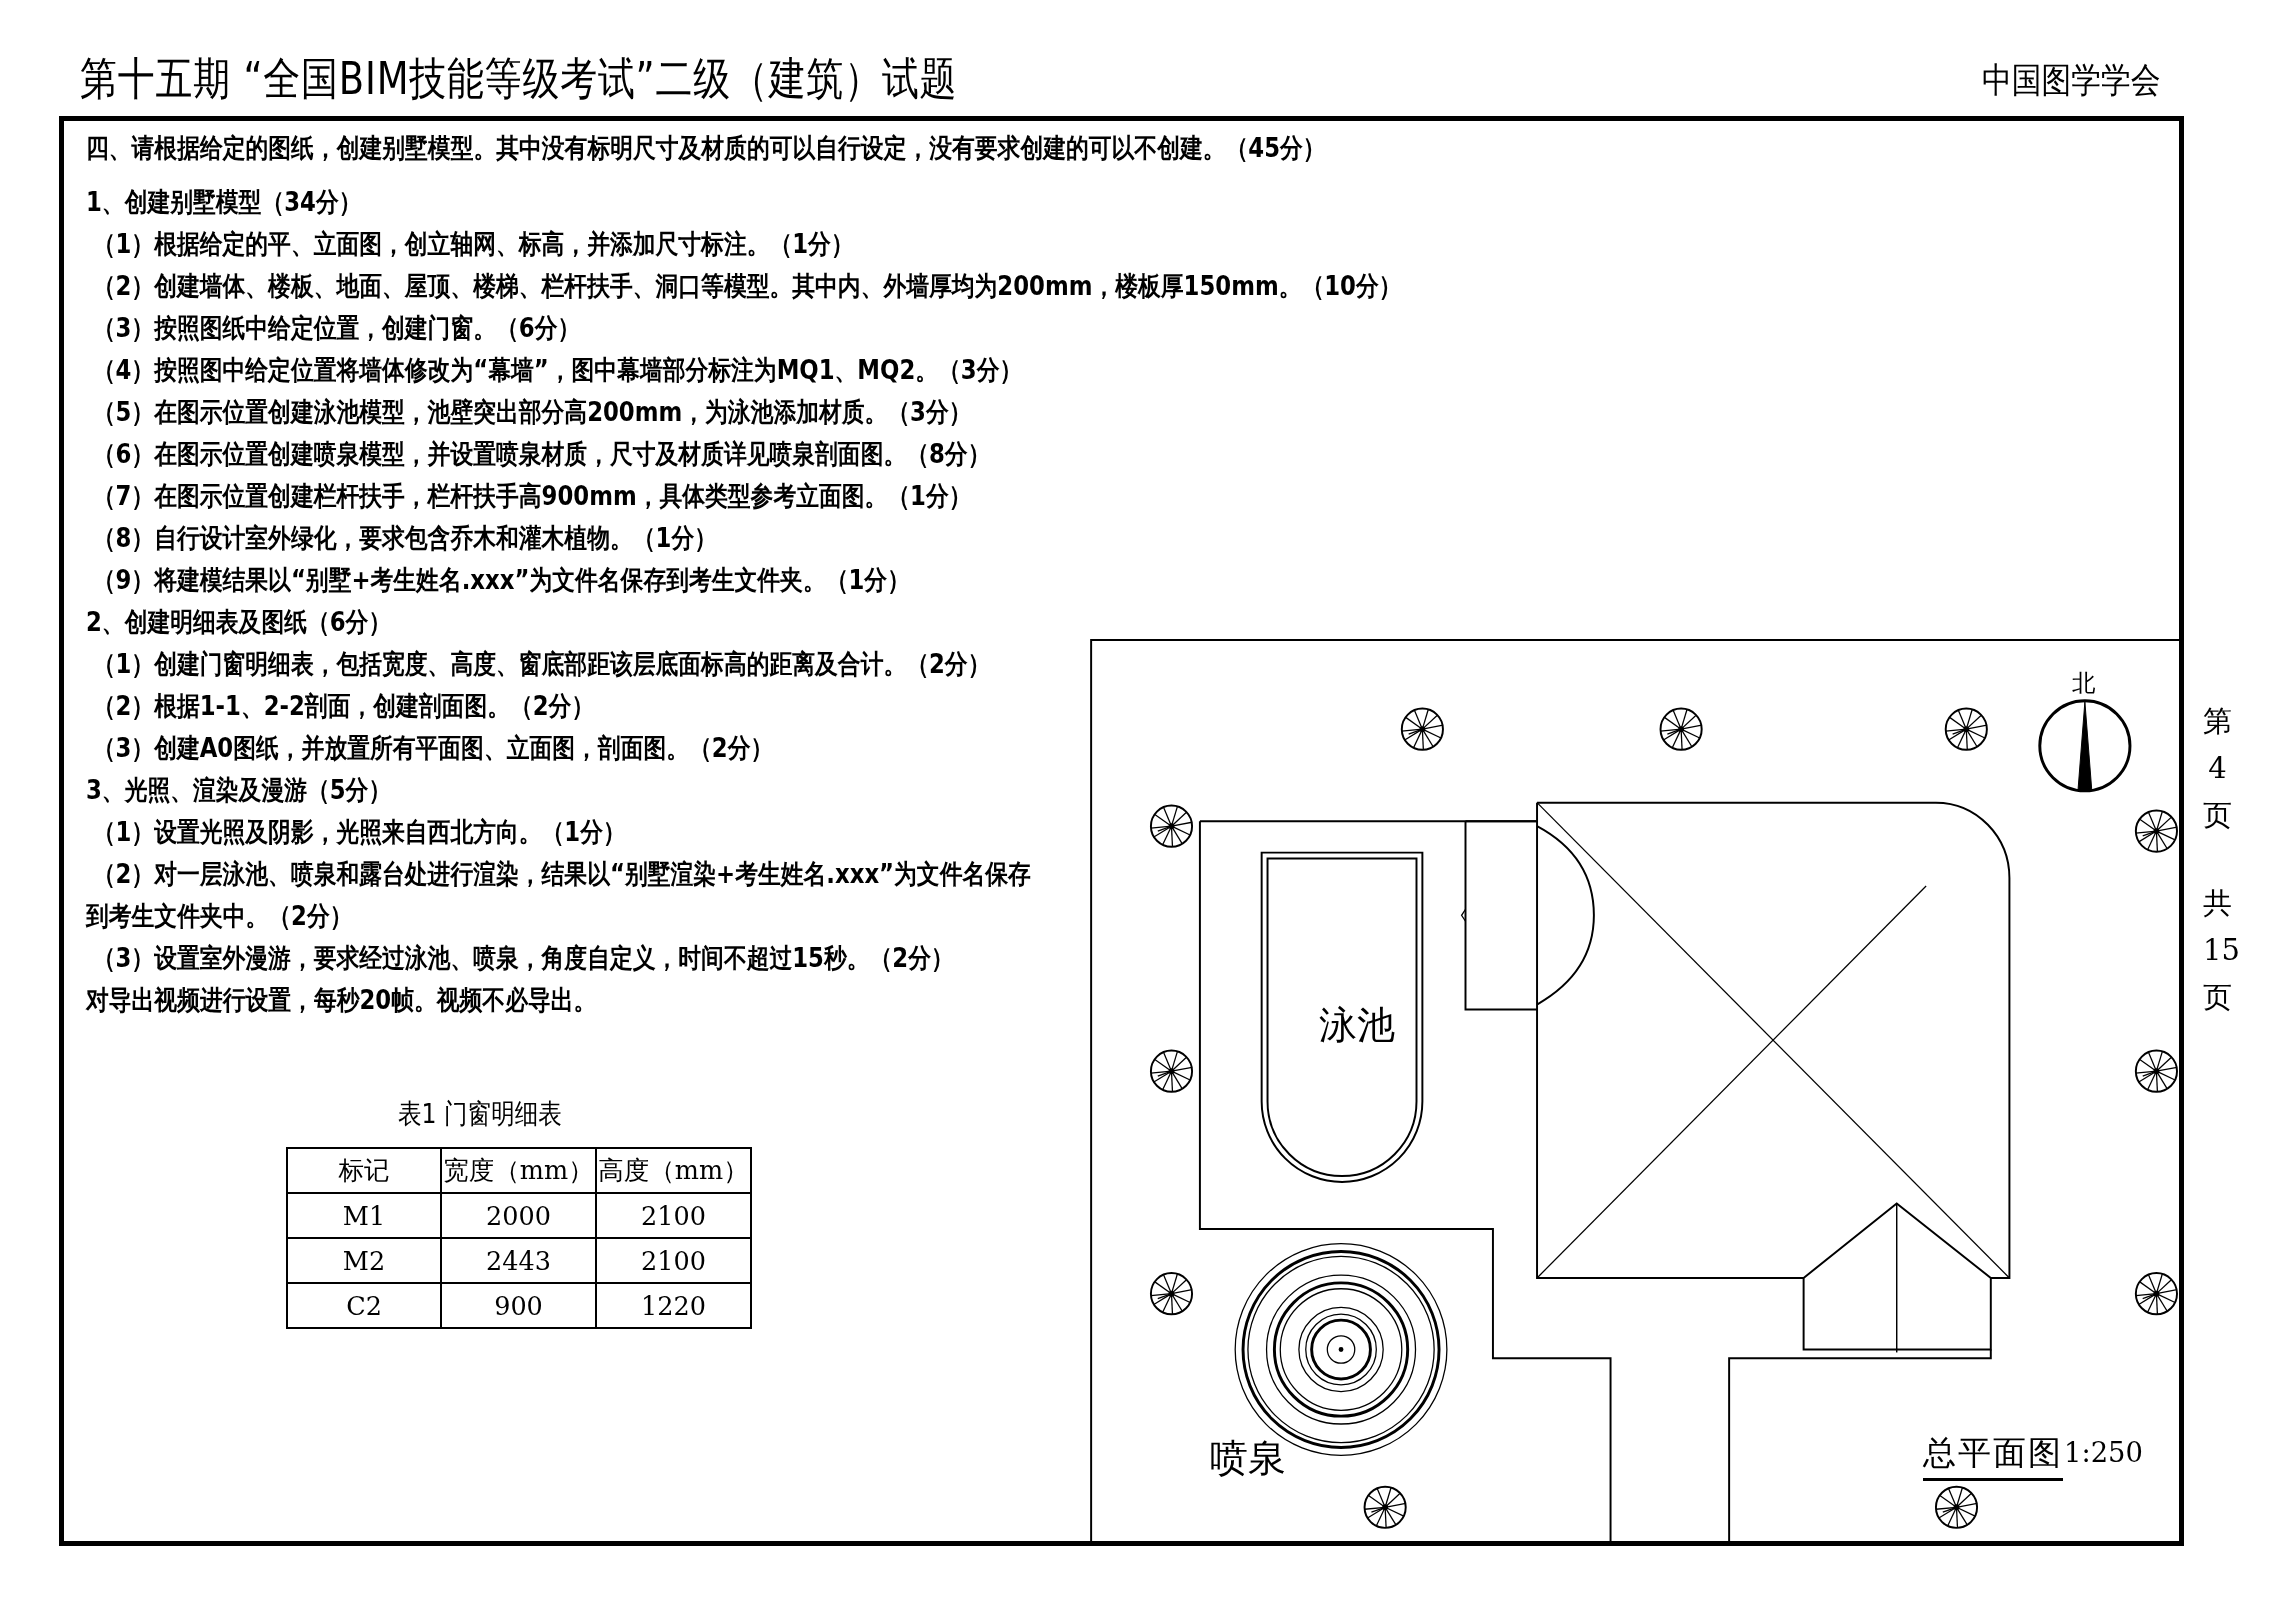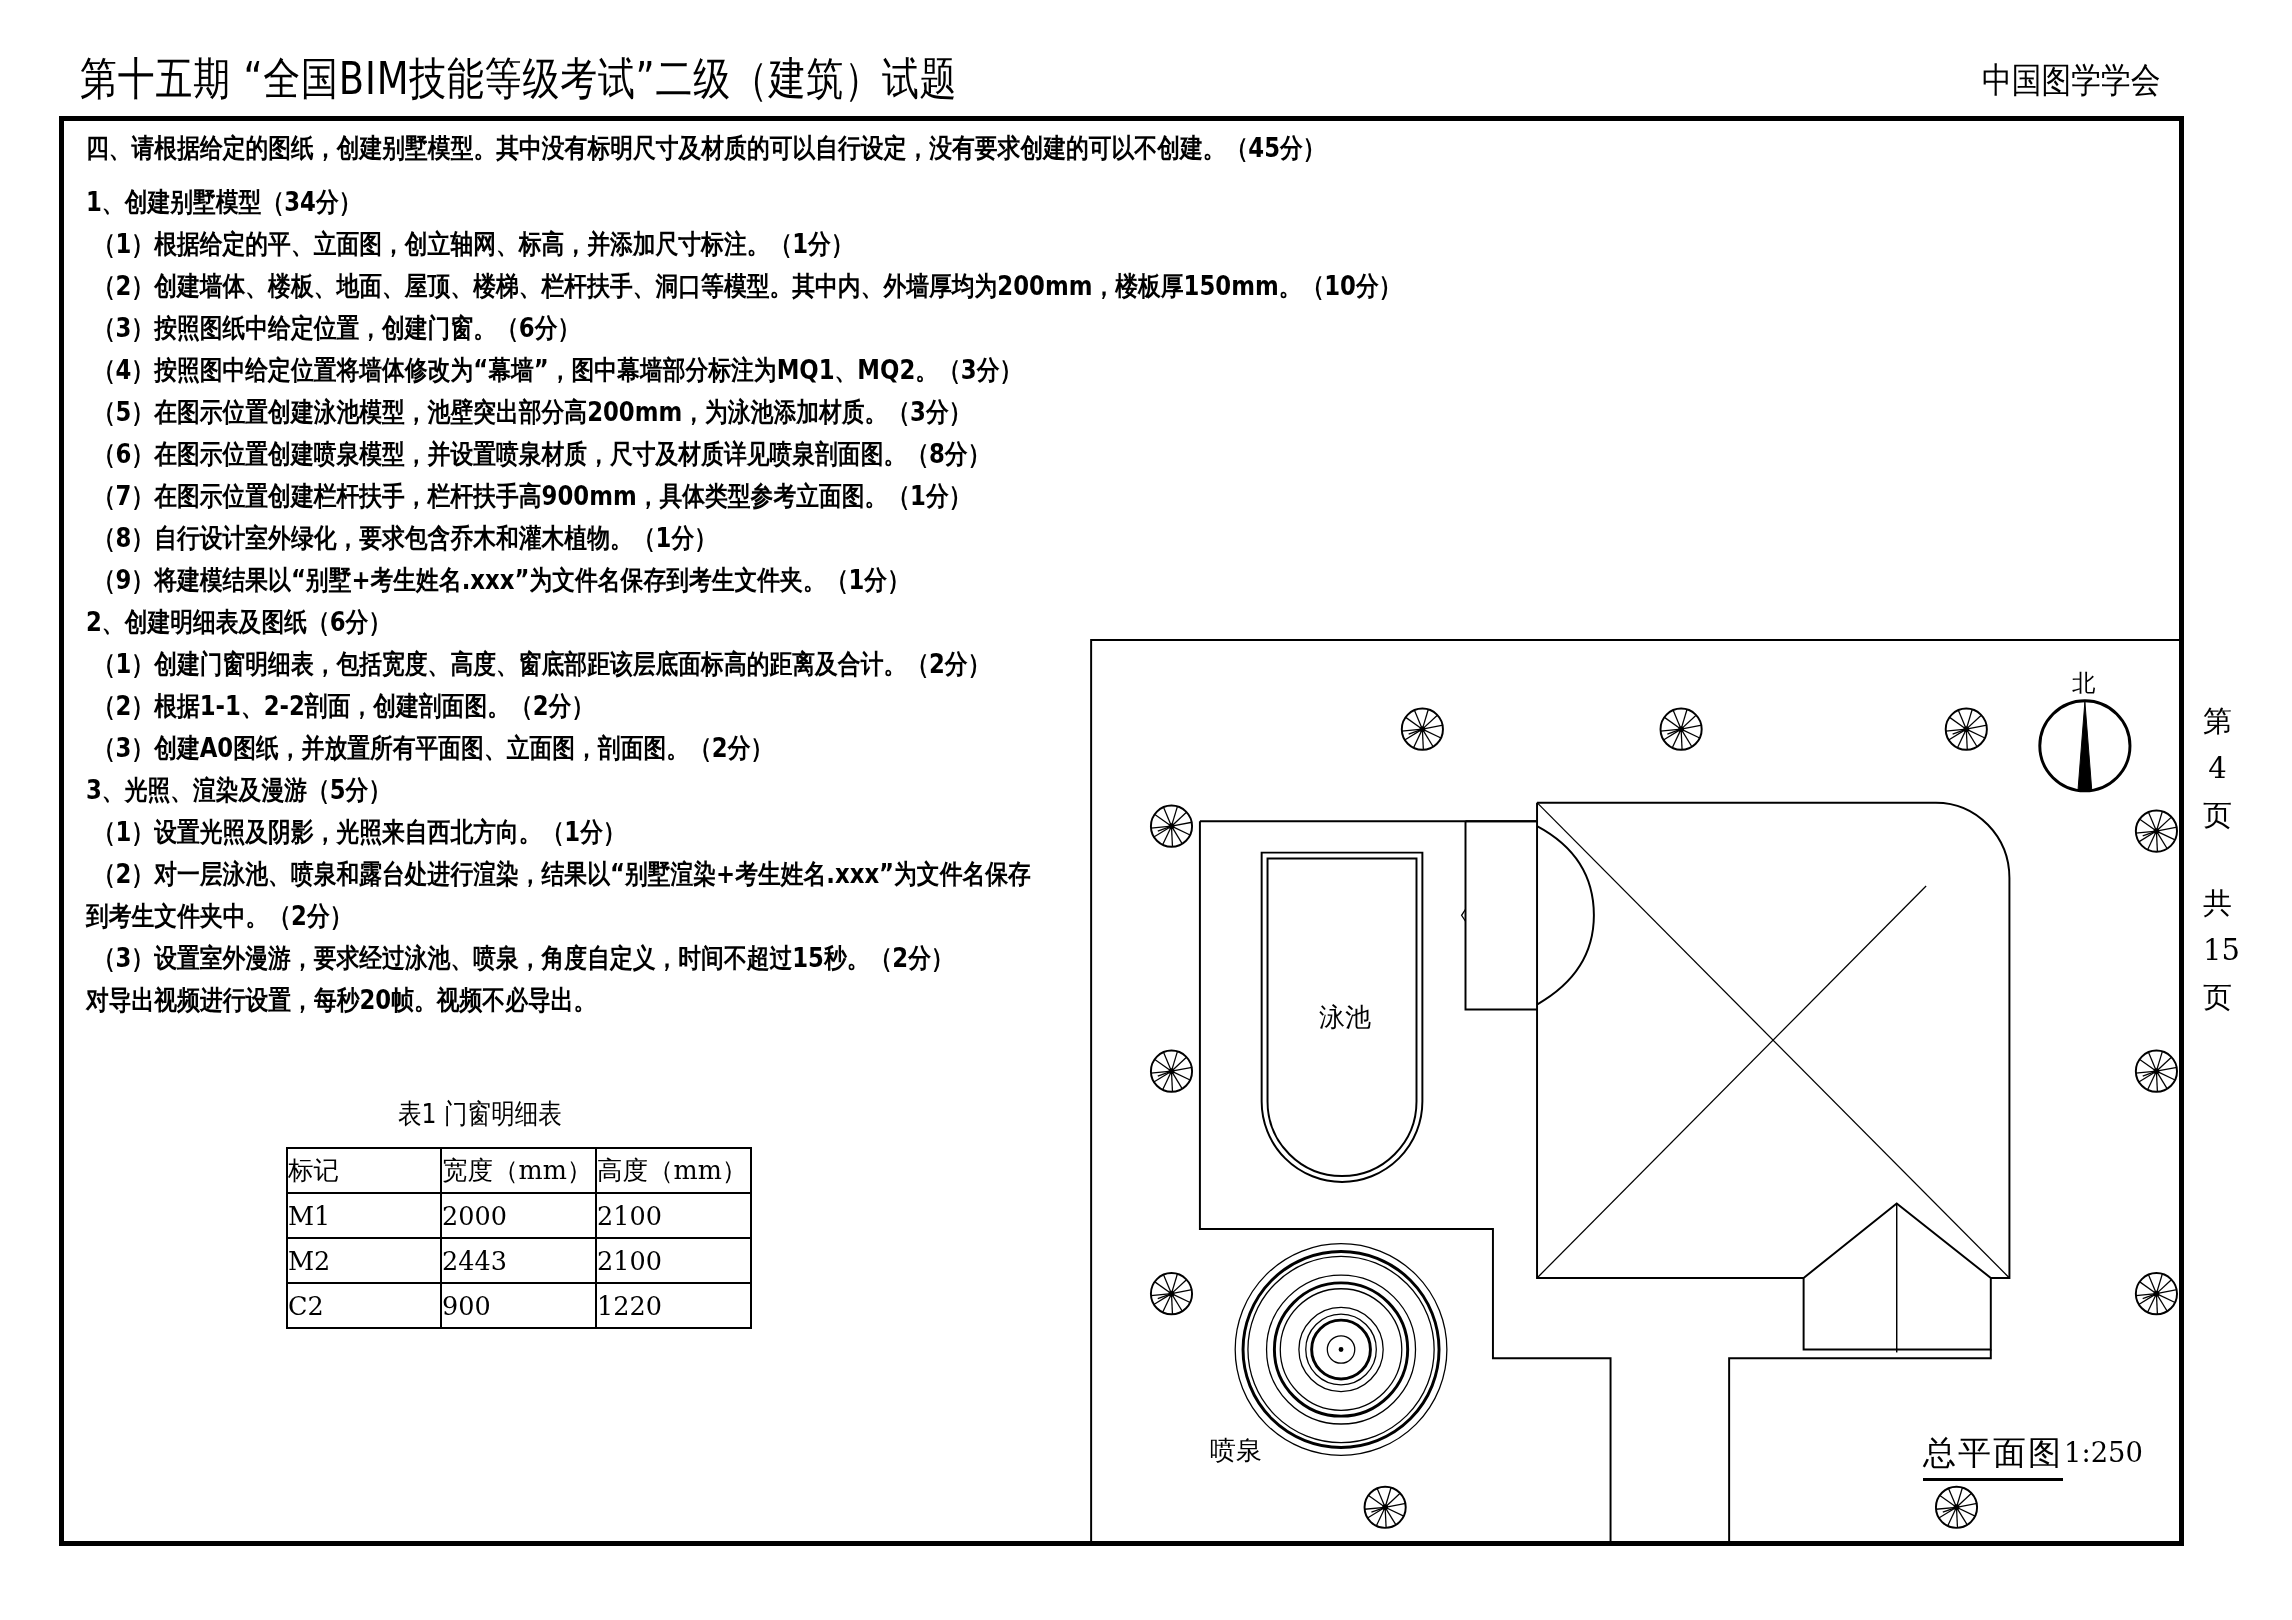--- a/index.html
+++ b/index.html
@@ -12,28 +12,28 @@
   .frame { position: absolute; left: 59px; top: 116px; width: 2125px; height: 1430px;
            border: 5.9px solid #000; box-sizing: border-box; }
   .instr { position: absolute; left: 86px; top: 127px; font-size: 26.5px; line-height: 42px; font-weight: bold; }
   .instr .line { white-space: nowrap; transform: scaleX(0.86); transform-origin: left top; height: 42px; }
   .instr .indent { padding-left: 7.8px; }
   .gap { height: 11.8px; }
   .table-caption { position: absolute; left: 398px; top: 1096px; font-size: 27.4px; white-space: nowrap;
                    transform: scaleX(0.86); transform-origin: left top; }
   table.schedule { position: absolute; left: 286px; top: 1147px; border-collapse: collapse;
                    font-family: "DejaVu Serif", "Liberation Serif", serif; }
-  table.schedule td, table.schedule th { border: 2px solid #000; height: 43px; text-align: left;
+  table.schedule td, table.schedule th { border: 2px solid #000; height: 43px; text-align: center;
                    font-size: 25.5px; font-weight: normal; padding: 0; }
   table.schedule .c1 { width: 152px; } table.schedule .c2 { width: 153px; } table.schedule .c3 { width: 153px; }
   .page-marker { position: absolute; left: 2203px; top: 698px; width: 29px; text-align: center;
                  font-size: 29px; line-height: 47px; font-family: "DejaVu Serif", "Liberation Serif", serif; }
   .page-marker .sp { height: 41px; }
   svg.site { position: absolute; left: 0; top: 0; }
-  .plan-label { position: absolute; font-size: 26px; white-space: nowrap; }
+  .plan-label { position: absolute; font-size: 38px; white-space: nowrap; }
   .plan-title { position: absolute; left: 1923px; top: 1431px; font-size: 33px; white-space: nowrap;
                 border-bottom: 3.9px solid #000; padding-bottom: 2px; letter-spacing: 2px; }
   .plan-scale { position: absolute; left: 2064px; top: 1437px; font-size: 27.4px; white-space: nowrap;
                 font-family: "DejaVu Serif", "Liberation Serif", serif; }
   .north-label { position: absolute; left: 2072px; top: 667px; font-size: 23.5px; }
 </style>
 </head>
 <body>
 
 <div class="title">第十五期 “全国BIM技能等级考试”二级（建筑）试题</div>

